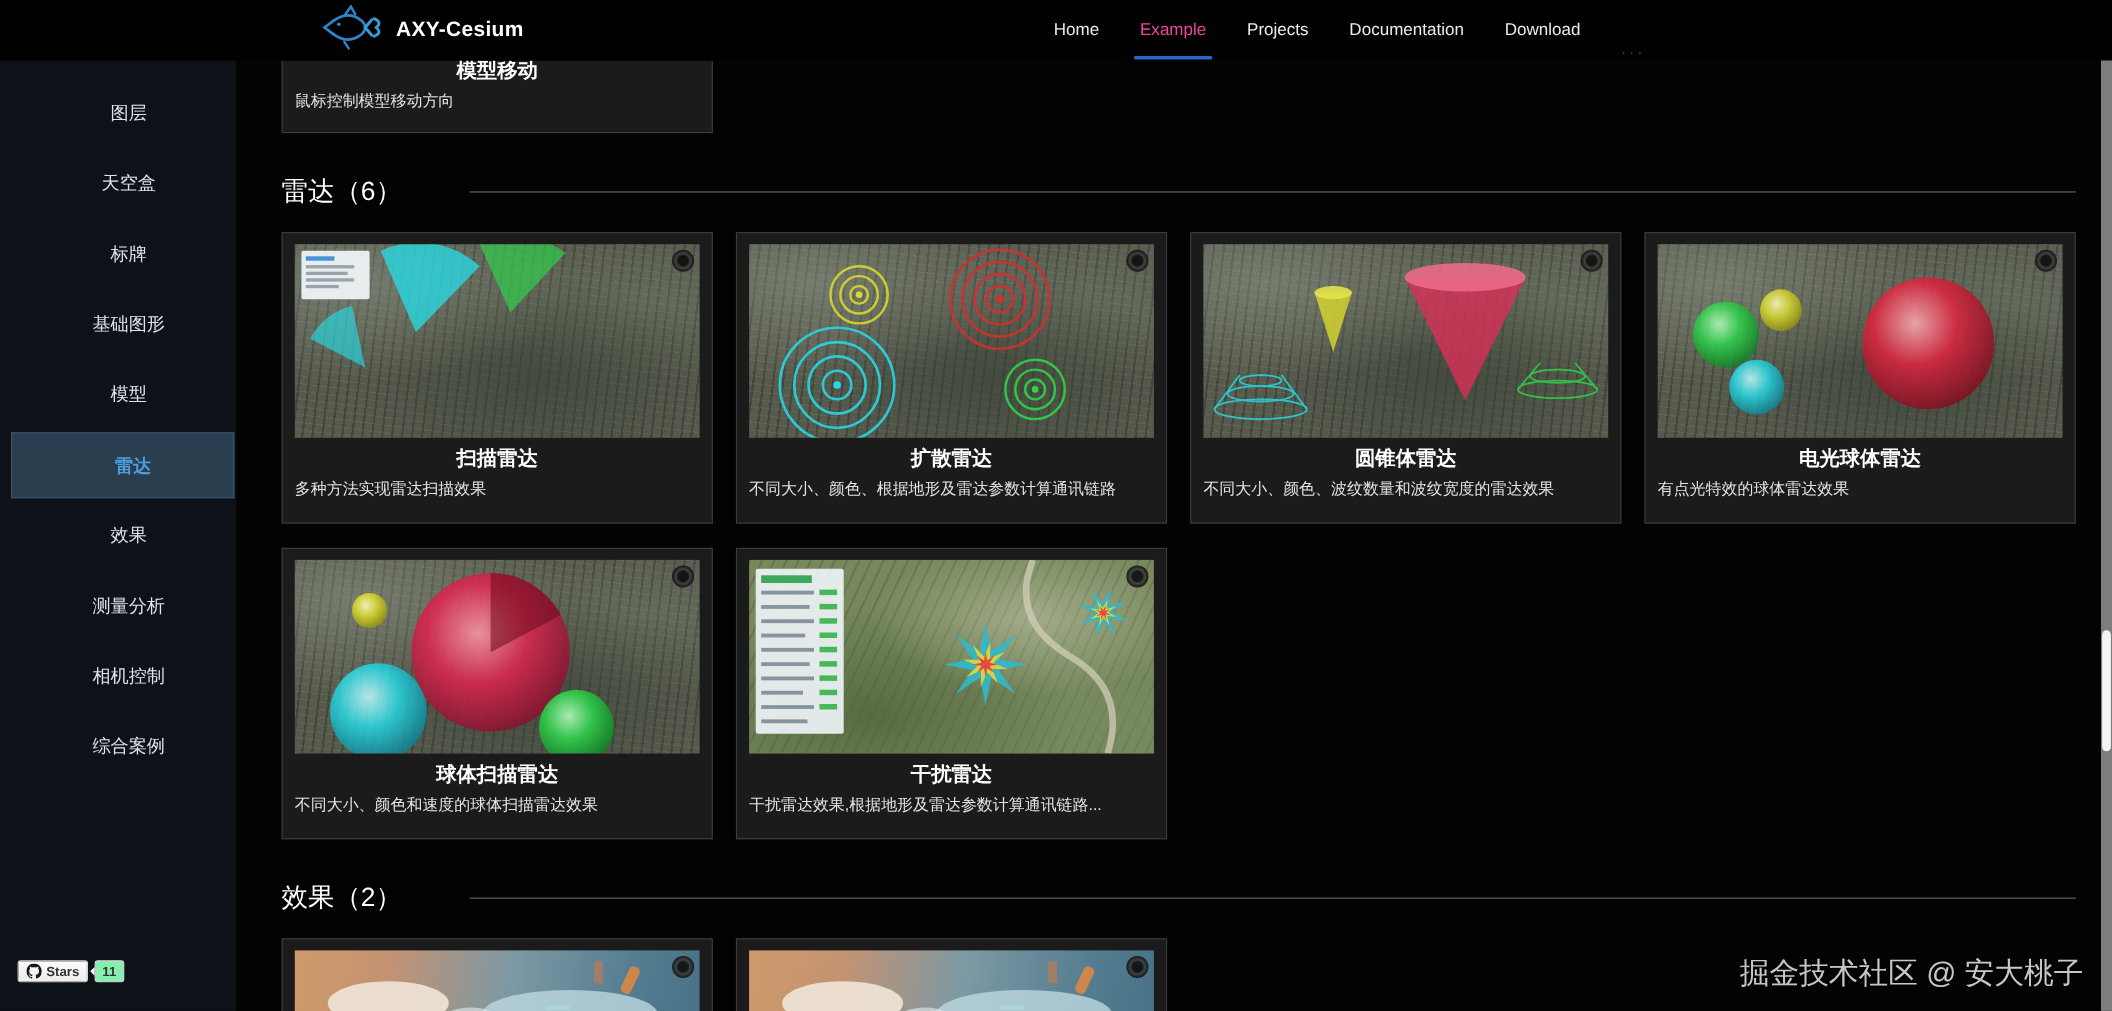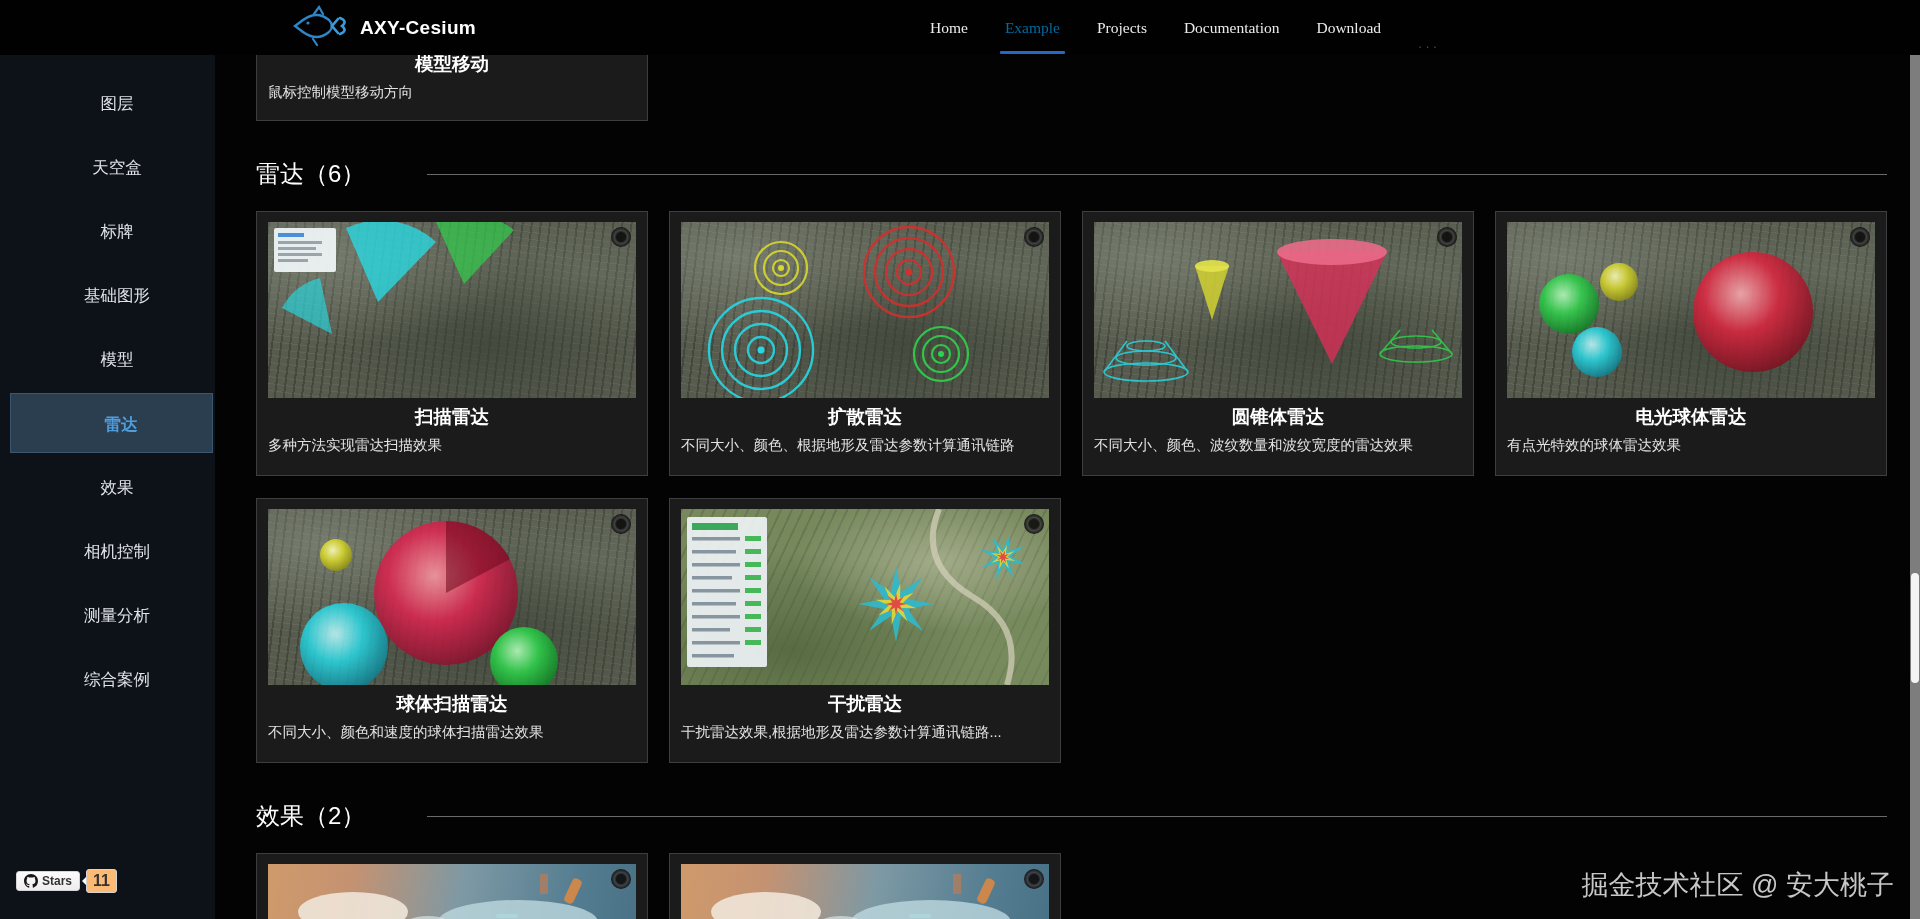--- a/index.html
+++ b/index.html
@@ -4,24 +4,24 @@
 <style>
   * { margin:0; padding:0; box-sizing:border-box; }
   html,body { background:#000; }
   .screen { position:relative; width:1920px; height:919px; background:#040404; overflow:hidden;
             font-family:"Liberation Sans","DejaVu Sans",sans-serif; }
 
   
   .topbar { position:absolute; top:0; left:0; width:1920px; height:55px; background:#010101; z-index:40; }
   .brand { position:absolute; left:292px; top:0; height:55px; display:flex; align-items:center; gap:10px; }
   .brand-title { color:#fff; font-size:19px; font-weight:bold; letter-spacing:.3px; }
-  .nav { position:absolute; left:930px; top:0; height:55px; display:flex; align-items:flex-end; gap:37px;font-family:Liberation Serif, serif; }
+  .nav { position:absolute; left:958px; top:0; height:55px; display:flex; align-items:flex-end; gap:37px; }
   .nav-link { position:relative; height:55px; display:flex; align-items:center; color:#ececec;
               font-size:15.5px; cursor:pointer; white-space:nowrap; }
-  .nav-link.active { color:#0369a1; }
+  .nav-link.active { color:#ec4899; }
   .nav-link.active::after { content:""; position:absolute; left:-5px; right:-5px; bottom:1px;
               height:3px; background:#2a66c8; border-radius:1px; }
   .nav-more { color:#4e4e4e; font-size:13px; letter-spacing:3px; cursor:pointer; }
 
   
   .sidebar { position:absolute; top:55px; left:0; width:215px; height:864px; background:#0d1219; padding-top:18px; }
   .side-item { height:60px; line-height:60px; text-align:center; color:#e0e4e9; font-size:16.5px;
                margin-bottom:4px; cursor:pointer;padding-left:19px; }
   .side-item.active { background:#2b3e50; border:1px solid #3d566e; color:#4e9ddd; font-weight:bold;
                margin-left:10px; margin-right:2px; }
@@ -66,22 +66,22 @@
         radial-gradient(ellipse at 18% 120%, rgba(250,225,195,.9), transparent 45%),
         radial-gradient(ellipse at 45% 140%, rgba(235,240,242,.6), transparent 35%),
         radial-gradient(ellipse at 80% 125%, rgba(175,212,222,.55), transparent 45%),
         linear-gradient(100deg, #cf9a6a 0%, #c49272 22%, #7d99a4 50%, #557d91 78%, #466e84 100%); }
 
   
   .gh-widget { position:absolute; left:16px; bottom:26px; display:flex; align-items:center; z-index:50; }
   .gh-btn { display:flex; align-items:center; gap:4px; background:linear-gradient(#fcfcfc,#ededed);
       border:1px solid #d5d5d5; border-radius:3px; padding:2px 7px; font-size:12px; font-weight:bold;
       color:#333; cursor:pointer; }
-  .gh-count { position:relative; background:#fdba74; border:1px solid #d4d4d4; border-radius:3px;
-      padding:2px 6px; font-size:16px; font-weight:bold; color:#333; margin-left:6px; cursor:pointer; }
+  .gh-count { position:relative; background:#86efac; border:1px solid #d4d4d4; border-radius:3px;
+      padding:2px 6px; font-size:12px; font-weight:bold; color:#333; margin-left:6px; cursor:pointer; }
   .gh-count::before { content:""; position:absolute; left:-5px; top:50%; margin-top:-4px;
       border:4px solid transparent; border-right-color:#fafafa; border-left:0; }
   .watermark { position:absolute; right:26px; bottom:16px; color:#c7c7c7; font-size:27px; z-index:50; }
 
   
   .scroll-track { position:absolute; right:0; top:55px; width:10px; height:864px; background:#7d7d7d; z-index:60; }
   .scroll-thumb { position:absolute; left:1px; top:518px; width:8px; height:110px; background:#f4f4f4;
       border-radius:4px; cursor:pointer; }
 </style>
 </head>
@@ -115,22 +115,22 @@
   </header>
 
   <aside class="sidebar">
     <div class="side-item">图层</div>
     <div class="side-item">天空盒</div>
     <div class="side-item">标牌</div>
     <div class="side-item">基础图形</div>
     <div class="side-item">模型</div>
     <div class="side-item active">雷达</div>
     <div class="side-item">效果</div>
+    <div class="side-item">测量分析</div>
     <div class="side-item">相机控制</div>
-    <div class="side-item">测量分析</div>
     <div class="side-item">综合案例</div>
   </aside>
 
   <main class="content">
 
     <div class="card-partial-top">
       <div class="card-title">模型移动</div>
       <div class="card-desc">鼠标控制模型移动方向</div>
     </div>
 

